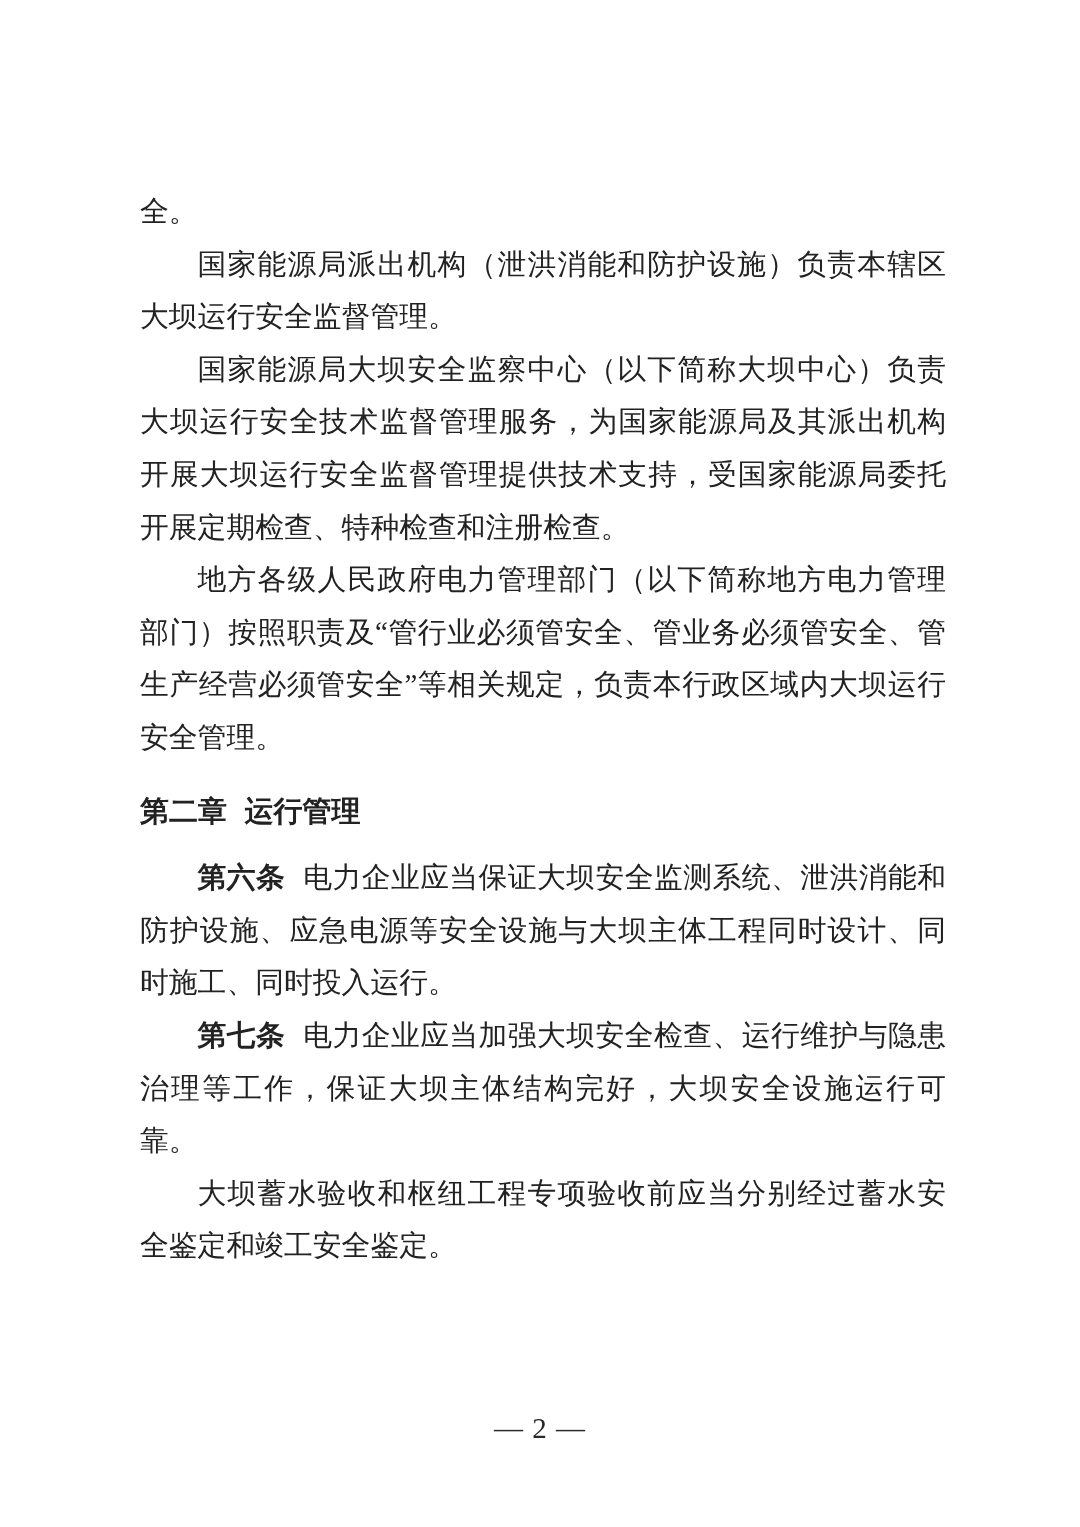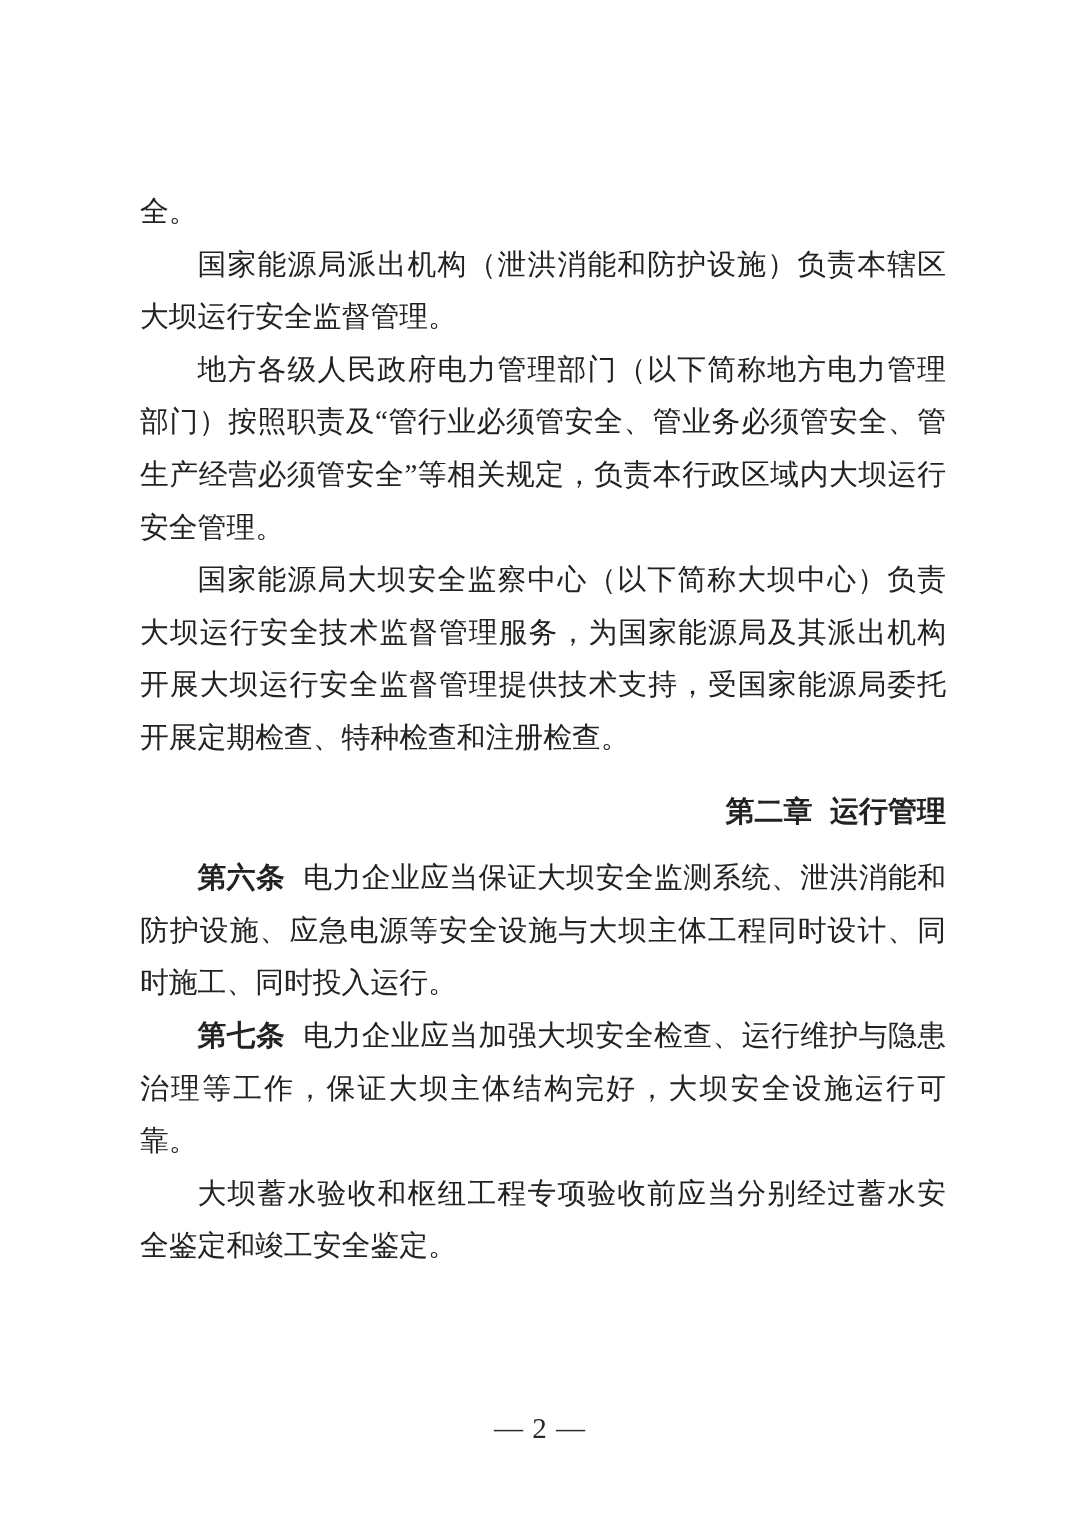--- a/index.html
+++ b/index.html
@@ -37,21 +37,21 @@
     font-weight: 700;
     margin-right: 0.62em;
   }
   .chapter {
     margin: 21px 0 14px 0;
     padding: 0;
     font-size: 29px;
     line-height: 52.6px;
     font-weight: 700;
     font-family: "Liberation Sans", sans-serif;
-    text-align: right;
+    text-align: left;
     text-indent: 0;
   }
   .chapter .lead {
     margin-right: 0.6em;
   }
   .footer {
     position: absolute;
     top: 1411px;
     left: 0;
     width: 100%;
@@ -66,23 +66,23 @@
 <body>
 
 <main class="page">
   <section class="content">
 
     <p class="para">全。</p>
 
 
     <p class="para indent">国家能源局派出机构（泄洪消能和防护设施）负责本辖区大坝运行安全监督管理。</p>
 
+    <p class="para indent">国家能源局大坝安全监察中心（以下简称大坝中心）负责大坝运行安全技术监督管理服务，为国家能源局及其派出机构开展大坝运行安全监督管理提供技术支持，受国家能源局委托开展定期检查、特种检查和注册检查。</p>
+
     <p class="para indent">地方各级人民政府电力管理部门（以下简称地方电力管理部门）按照职责及“管行业必须管安全、管业务必须管安全、管生产经营必须管安全”等相关规定，负责本行政区域内大坝运行安全管理。</p>
-
-    <p class="para indent">国家能源局大坝安全监察中心（以下简称大坝中心）负责大坝运行安全技术监督管理服务，为国家能源局及其派出机构开展大坝运行安全监督管理提供技术支持，受国家能源局委托开展定期检查、特种检查和注册检查。</p>
 
     <h2 class="chapter">
       <b class="lead">第二章</b><span>运行管理</span>
     </h2>
 
     <p class="para indent">
       <b class="lead">第六条</b><span>电力企业应当保证大坝安全监测系统、泄洪消能和防护设施、应急电源等安全设施与大坝主体工程同时设计、同时施工、同时投入运行。</span>
     </p>
 
     <p class="para indent">

